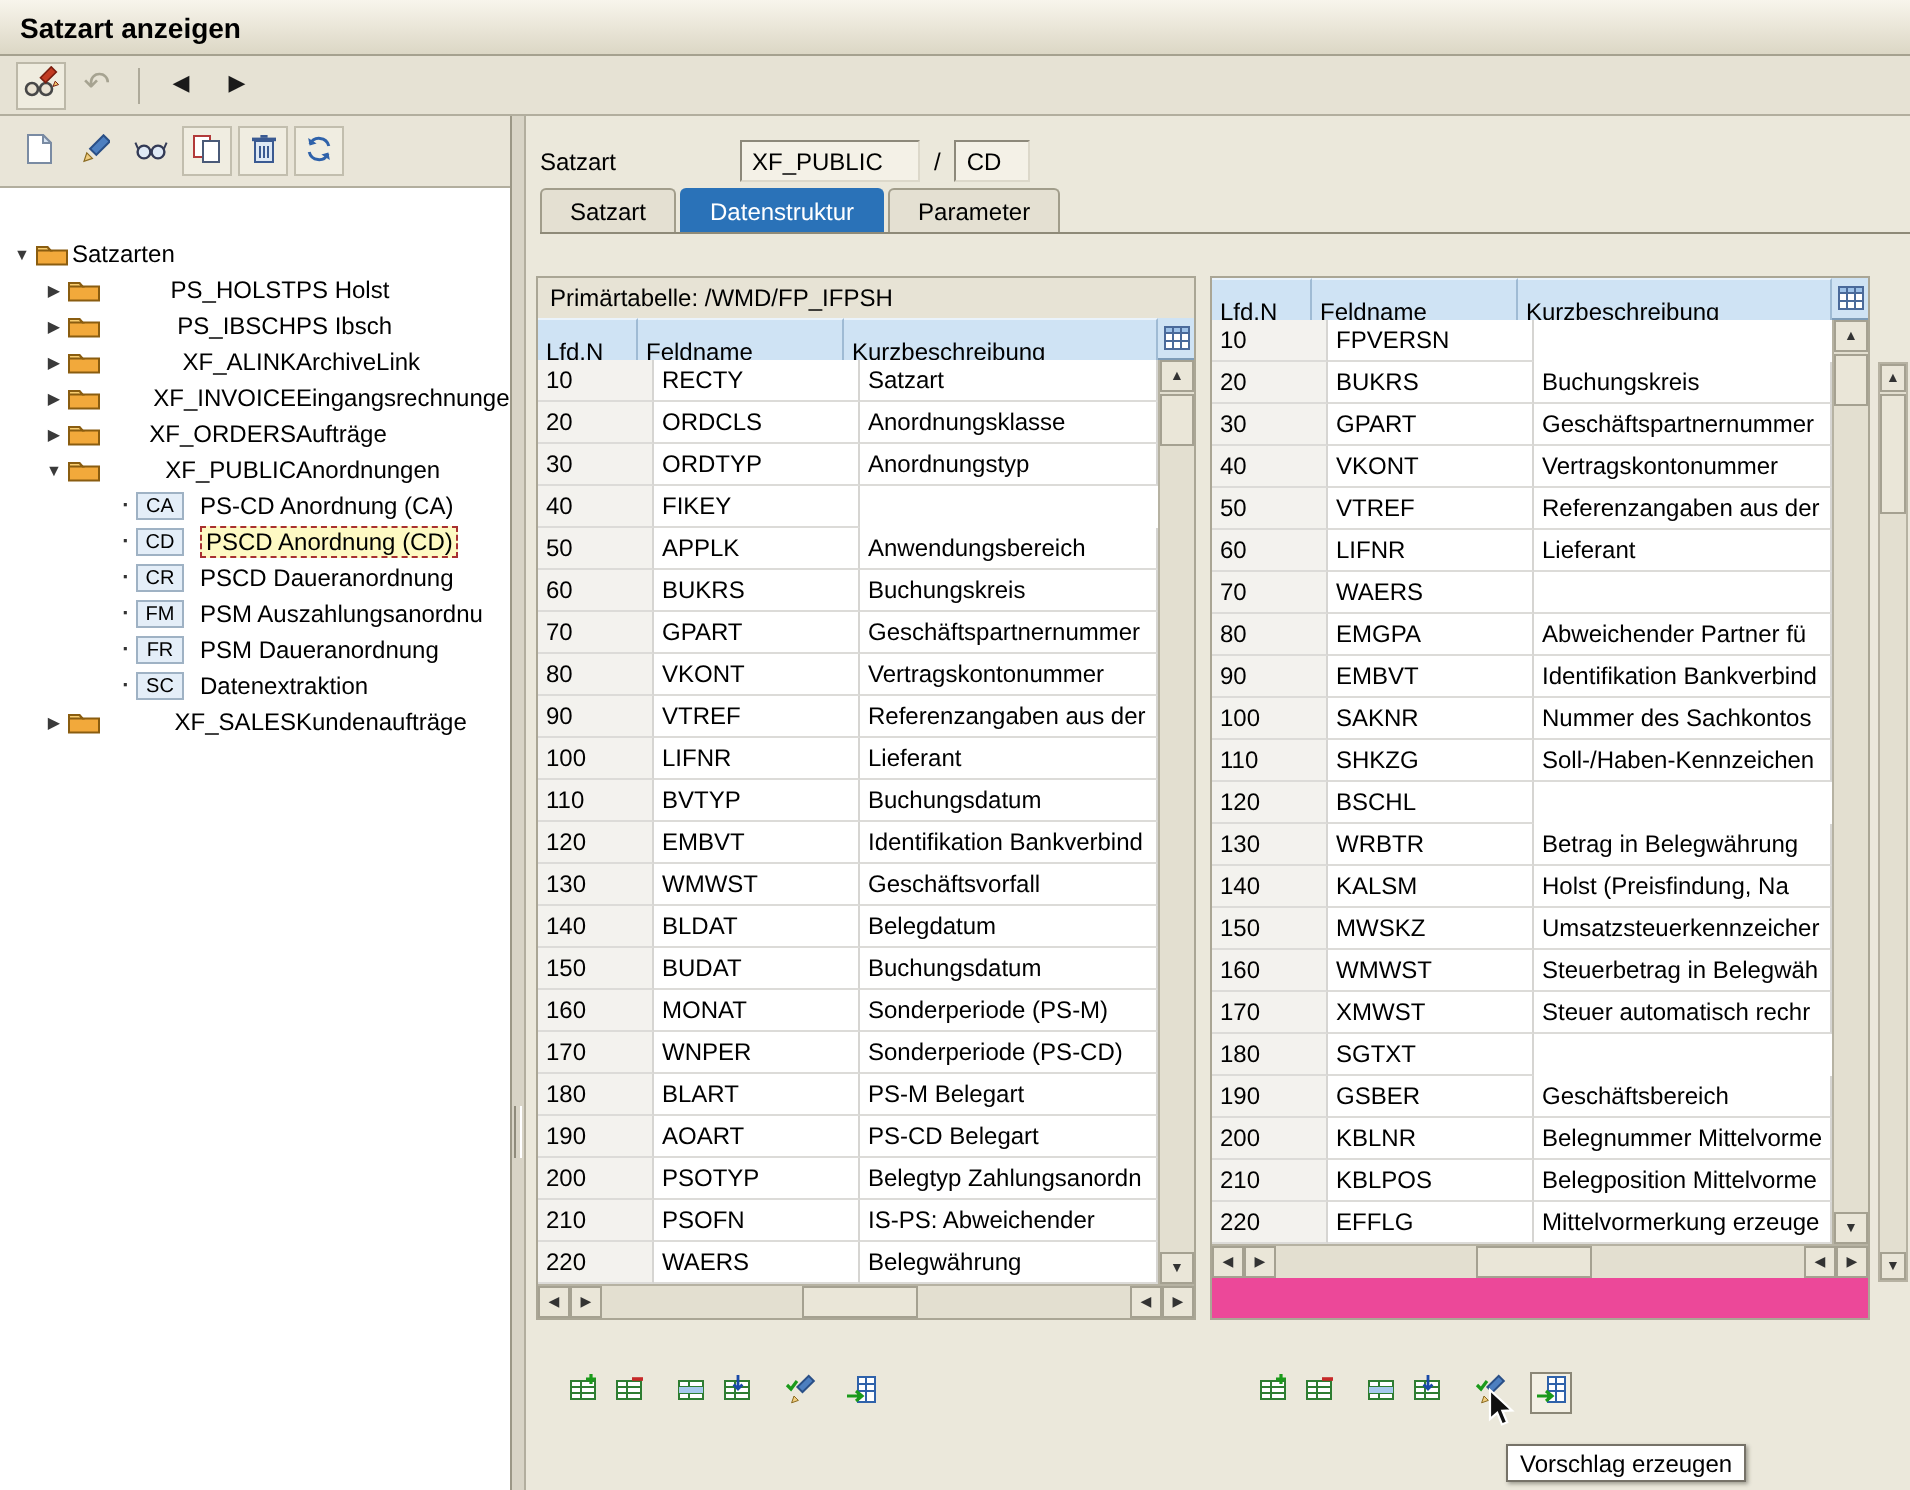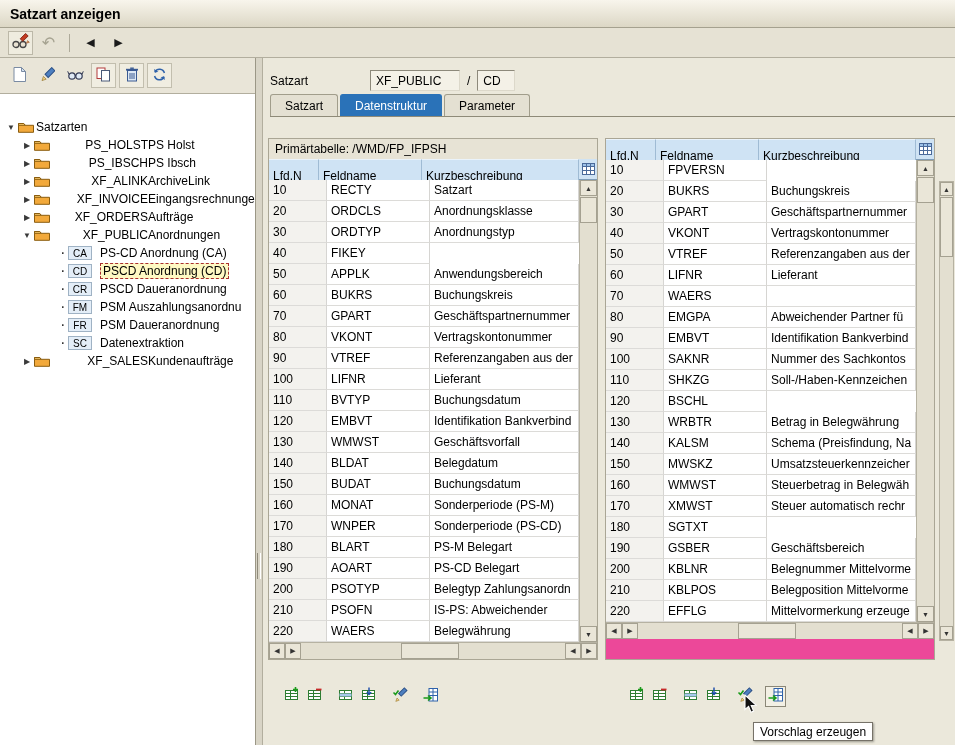--- a/index.html
+++ b/index.html
@@ -550,21 +550,21 @@
               <div class="td c-fld">BSCHL</div>
             </div>
             <div class="trow">
               <div class="td c-num">130</div>
               <div class="td c-fld">WRBTR</div>
               <div class="td c-desc">Betrag in Belegwährung</div>
             </div>
             <div class="trow">
               <div class="td c-num">140</div>
               <div class="td c-fld">KALSM</div>
-              <div class="td c-desc">Schema (Preisfindung, Na</div>
+              <div class="td c-desc">Holst (Preisfindung, Na</div>
             </div>
             <div class="trow">
               <div class="td c-num">150</div>
               <div class="td c-fld">MWSKZ</div>
               <div class="td c-desc">Umsatzsteuerkennzeicher</div>
             </div>
             <div class="trow">
               <div class="td c-num">160</div>
               <div class="td c-fld">WMWST</div>
               <div class="td c-desc">Steuerbetrag in Belegwäh</div>

